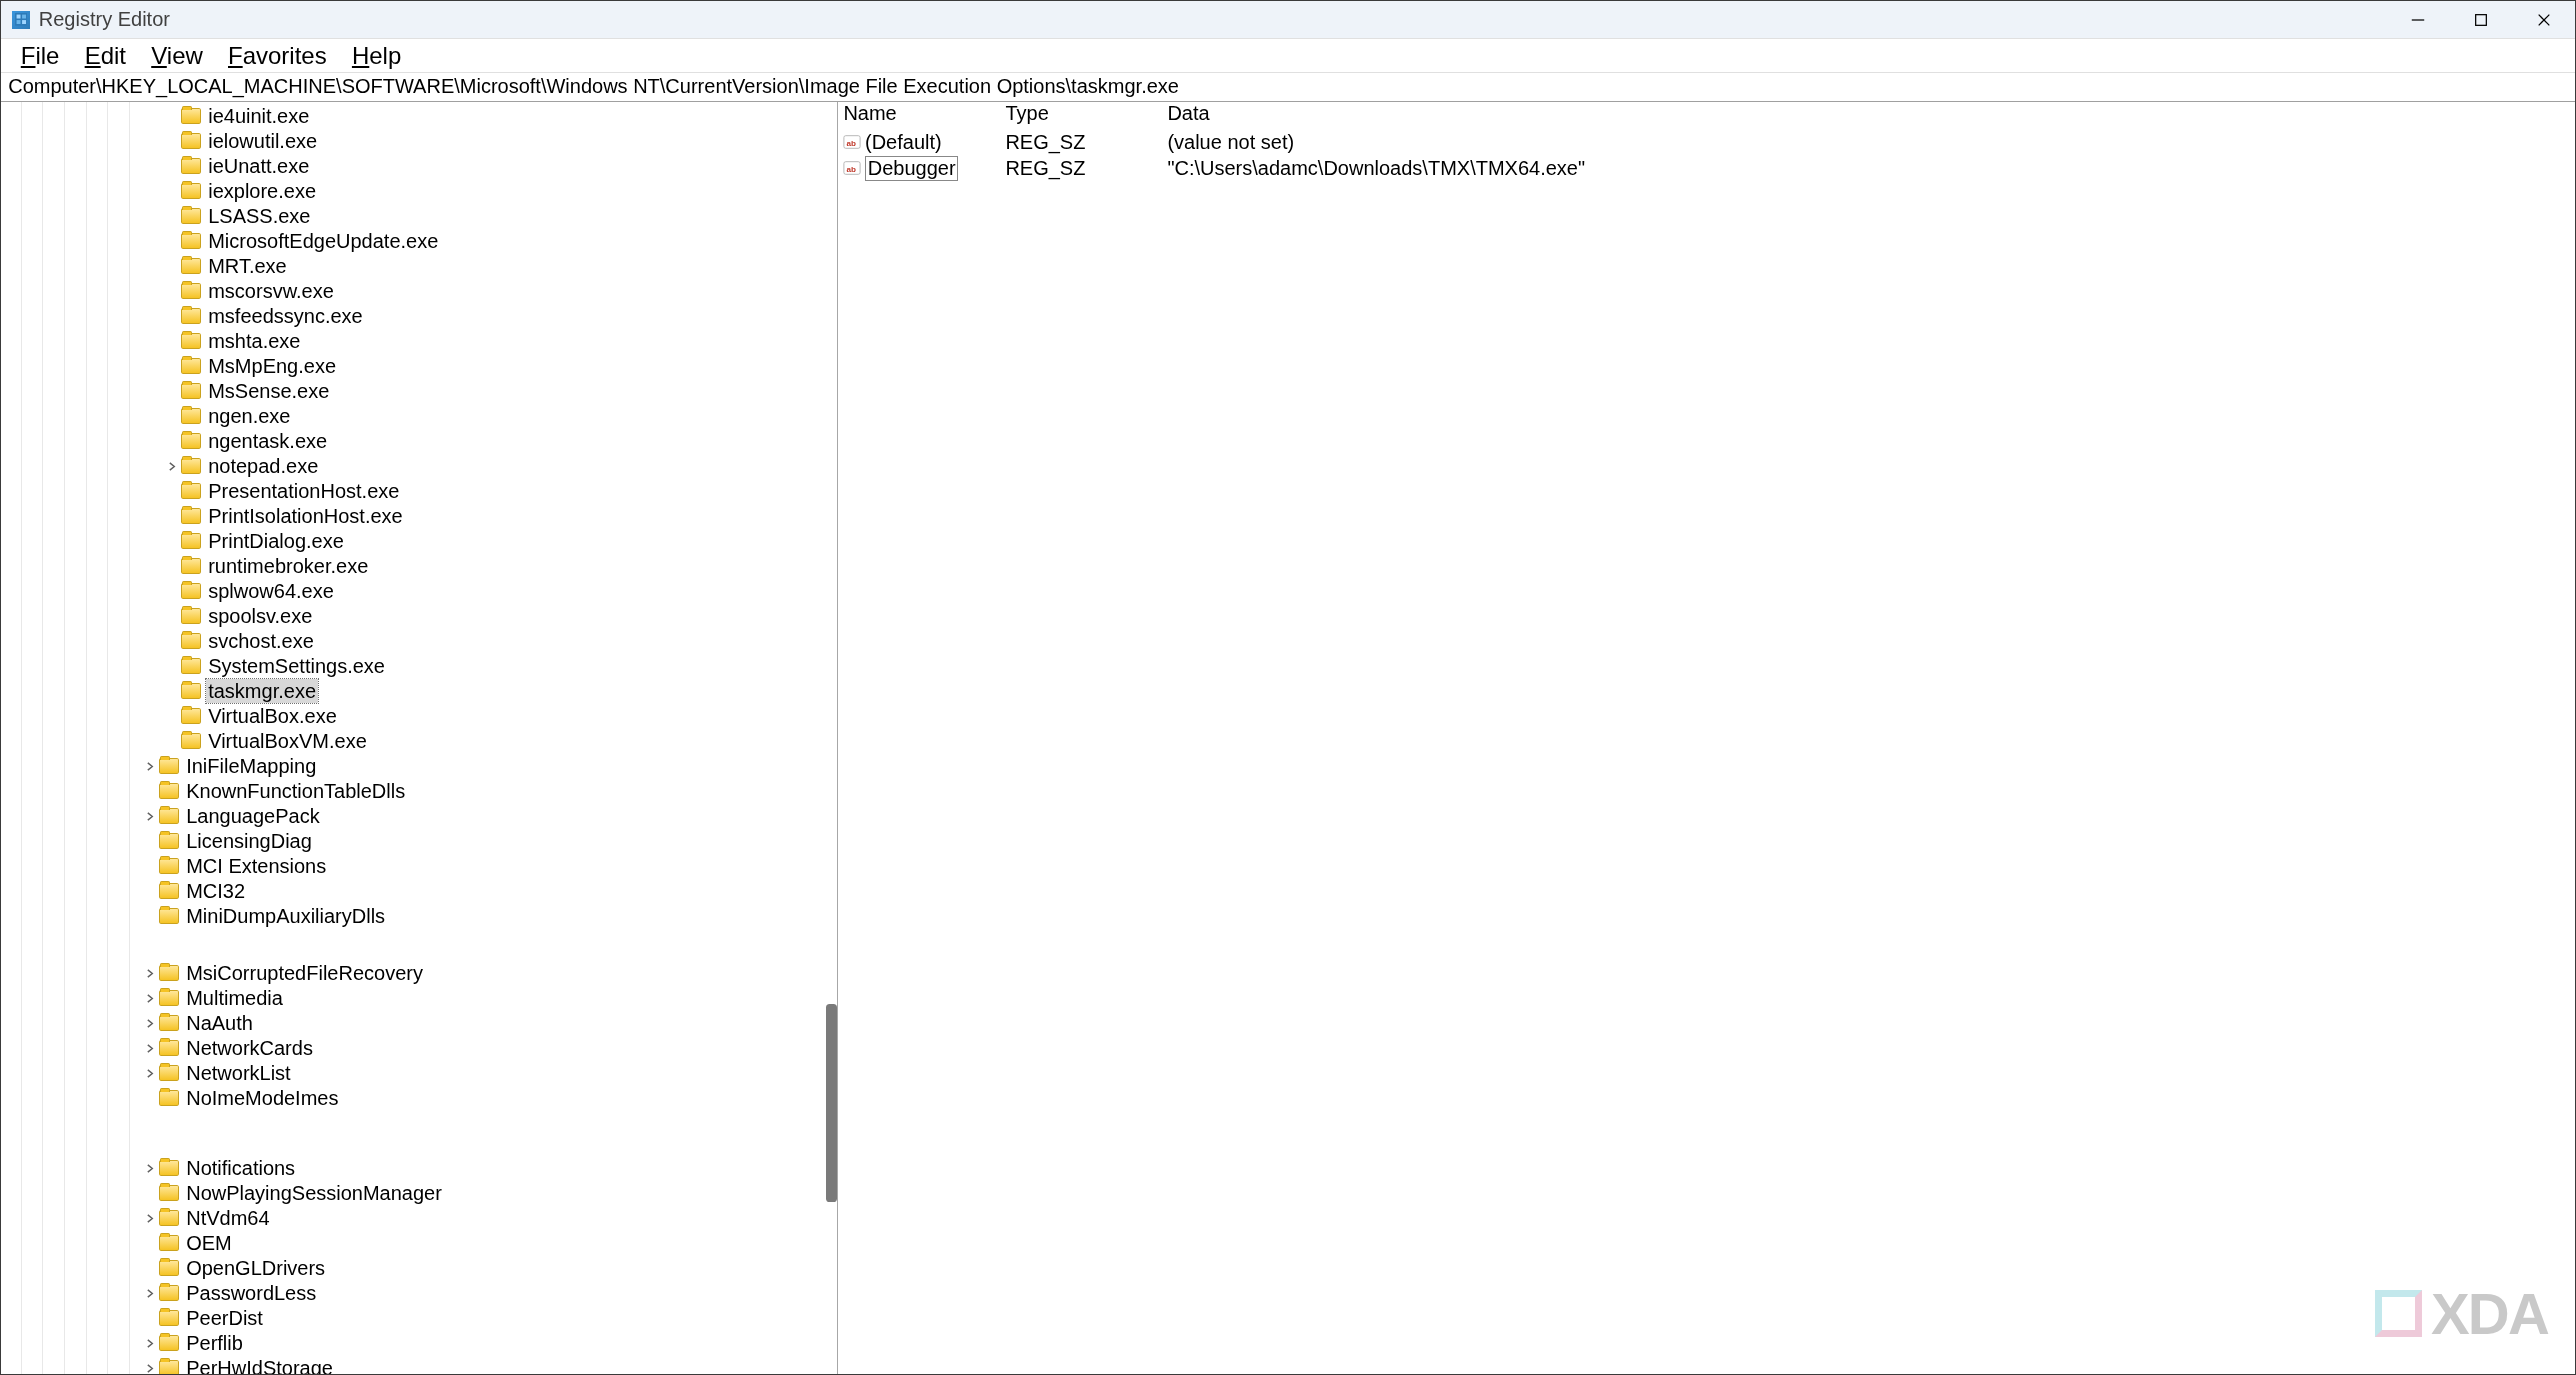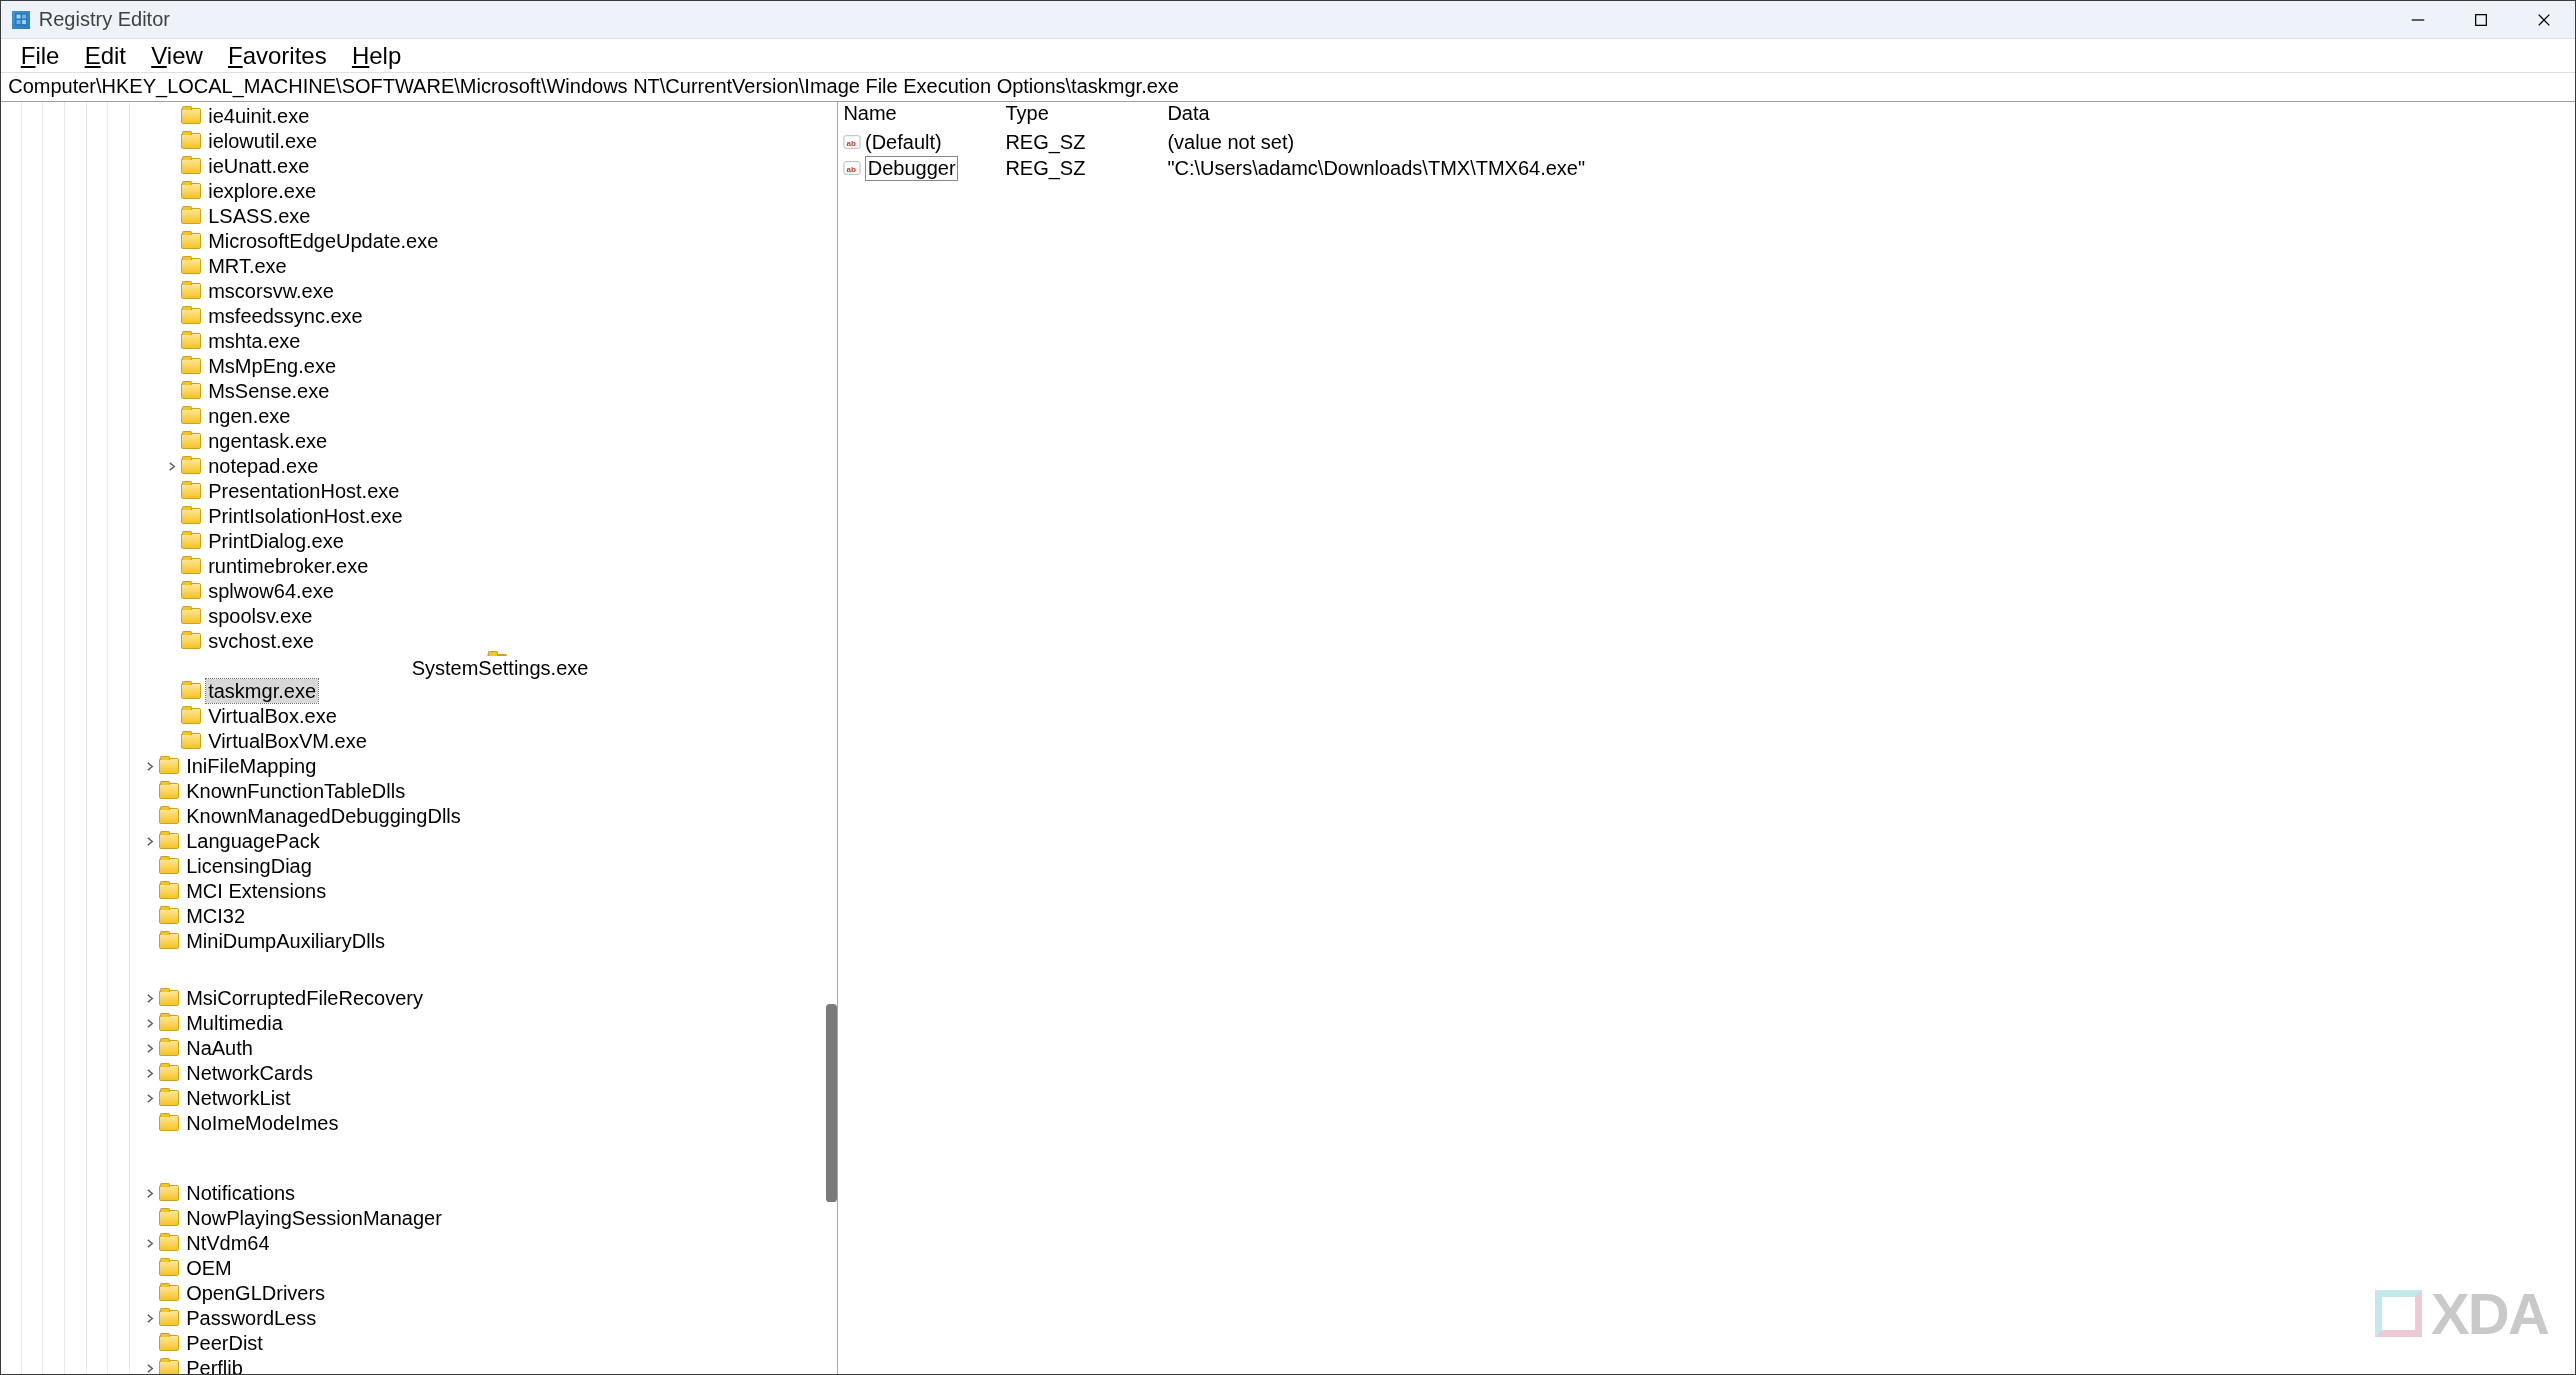--- a/index.html
+++ b/index.html
@@ -273,21 +273,21 @@
               </div>
             </li>
             <li>
               <div class="tree-row" style="padding-left: 162px;">
                 <span class="tree-expander"></span>
                 <span class="folder-icon"></span>
                 <span class="tree-label">svchost.exe</span>
               </div>
             </li>
             <li>
-              <div class="tree-row" style="padding-left: 162px; flex-direction: column;">
+              <div class="tree-row" style="padding-left: 162px;">
                 <span class="tree-expander"></span>
                 <span class="folder-icon"></span>
                 <span class="tree-label">SystemSettings.exe</span>
               </div>
             </li>
             <li>
               <div class="tree-row" style="padding-left: 162px;">
                 <span class="tree-expander"></span>
                 <span class="folder-icon"></span>
                 <span class="tree-label selected">taskmgr.exe</span>
@@ -316,27 +316,20 @@
                 </span>
                 <span class="folder-icon"></span>
                 <span class="tree-label">IniFileMapping</span>
               </div>
             </li>
             <li>
               <div class="tree-row" style="padding-left: 140px;">
                 <span class="tree-expander"></span>
                 <span class="folder-icon"></span>
                 <span class="tree-label">KnownFunctionTableDlls</span>
-              </div>
-            </li>
-            <li>
-              <div class="tree-row" style="padding-left: 140px;">
-                <span class="tree-expander"></span>
-                <span class="folder-icon"></span>
-                <span class="tree-label">KnownManagedDebuggingDlls</span>
               </div>
             </li>
             <li>
               <div class="tree-row" style="padding-left: 140px;">
                 <span class="tree-expander">
                   <svg width="9" height="9" viewBox="0 0 10 10">
                     <path d="M2 1 L7 5 L2 9" fill="none" stroke="#606060" stroke-width="1.6"></path>
                   </svg>
                 </span>
                 <span class="folder-icon"></span>

